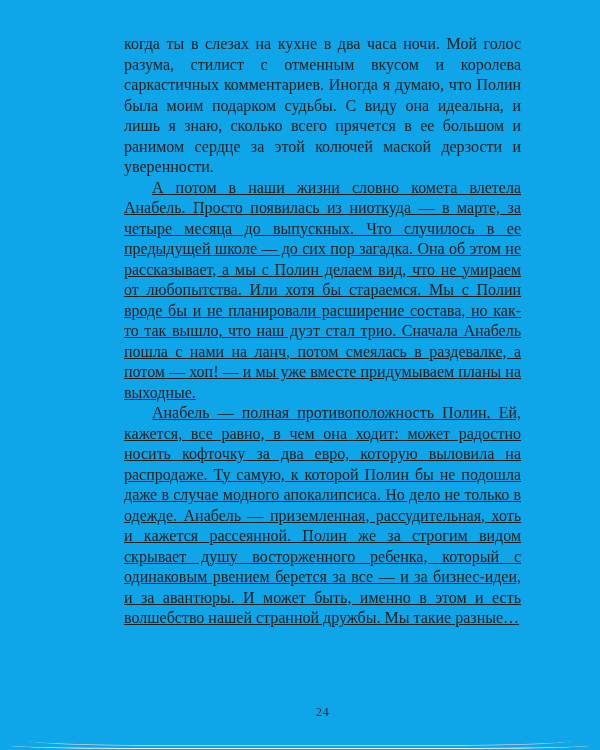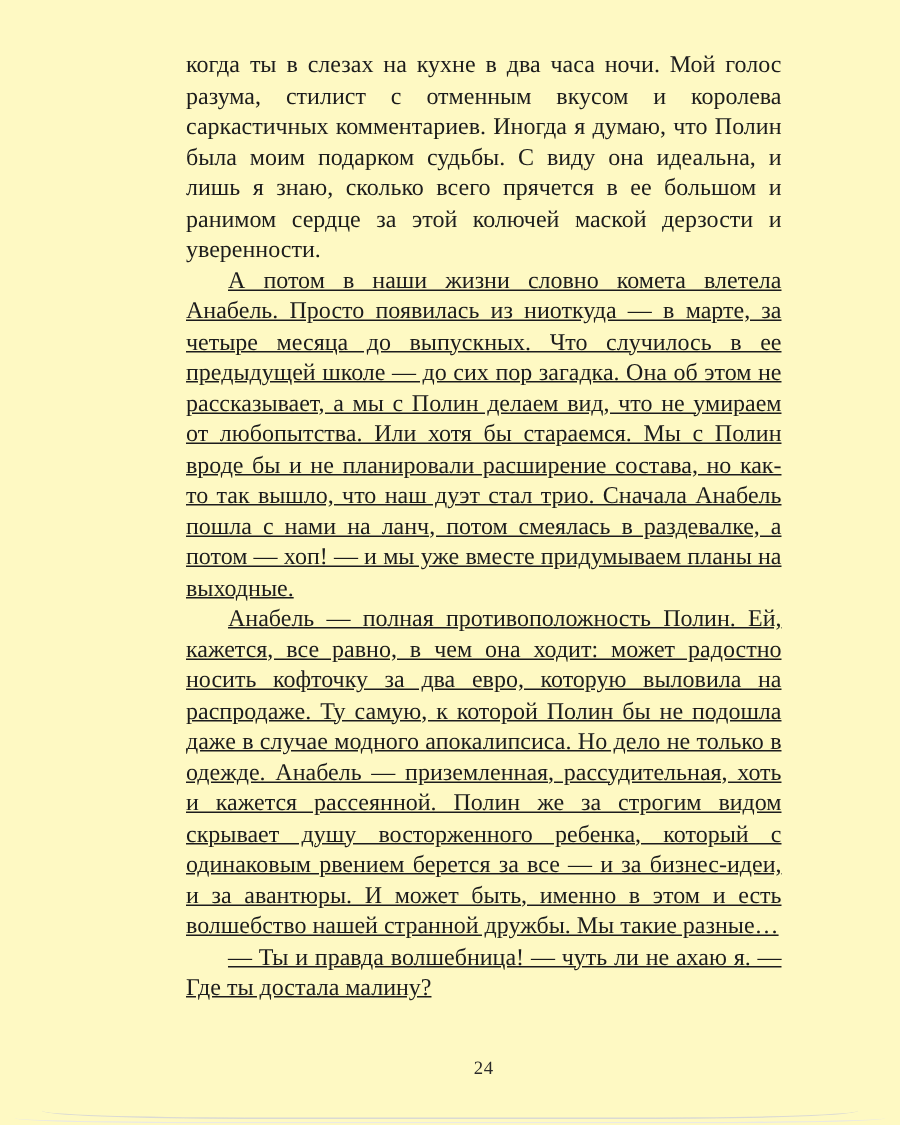--- a/index.html
+++ b/index.html
@@ -10,21 +10,21 @@
   body {
     width: 600px;
     height: 750px;
     position: relative;
     overflow: hidden;
     font-family: "Liberation Serif", serif;
   }
   .book-page {
     position: absolute;
     inset: 0;
-    background: #fef9c3;
+    background: #0ea5e9;
   }
   .text-block {
     position: absolute;
     left: 124px;
     top: 34px;
     width: 397px;
     color: #1c1c1c;
     font-size: 16px;
     line-height: 20.5px;
     text-align: justify;
@@ -72,21 +72,20 @@
 </style>
 </head>
 <body>
 
 <div class="book-page">
 
   <div class="text-block">
     <p class="para">когда ты в слезах на кухне в два часа ночи. Мой голос разума, стилист с отменным вкусом и королева саркастичных комментариев. Иногда я думаю, что Полин была моим подарком судьбы. С виду она идеальна, и лишь я знаю, сколько всего прячется в ее большом и ранимом сердце за этой колючей маской дерзости и уверенности.</p>
     <p class="para indent">А потом в наши жизни словно комета влетела Анабель. Просто появилась из ниоткуда — в марте, за четыре месяца до выпускных. Что случилось в ее предыдущей школе — до сих пор загадка. Она об этом не рассказывает, а мы с Полин делаем вид, что не умираем от любопытства. Или хотя бы стараемся. Мы с Полин вроде бы и не планировали расширение состава, но как-то так вышло, что наш дуэт стал трио. Сначала Анабель пошла с нами на ланч, потом смеялась в раздевалке, а потом — хоп! — и мы уже вместе придумываем планы на выходные.</p>
     <p class="para indent">Анабель — полная противоположность Полин. Ей, кажется, все равно, в чем она ходит: может радостно носить кофточку за два евро, которую выловила на распродаже. Ту самую, к которой Полин бы не подошла даже в случае модного апокалипсиса. Но дело не только в одежде. Анабель — приземленная, рассудительная, хоть и кажется рассеянной. Полин же за строгим видом скрывает душу восторженного ребенка, который с одинаковым рвением берется за все — и за бизнес-идеи, и за авантюры. И может быть, именно в этом и есть волшебство нашей странной дружбы. Мы такие разные…</p>
-    <p class="para indent">— Ты и правда волшебница! — чуть ли не ахаю я. — Где ты достала малину?</p>
   </div>
 
   <div class="page-number">24</div>
 
   <div class="page-edge"></div>
   <div class="page-edge-2"></div>
 
 </div>
 
 </body></html>

